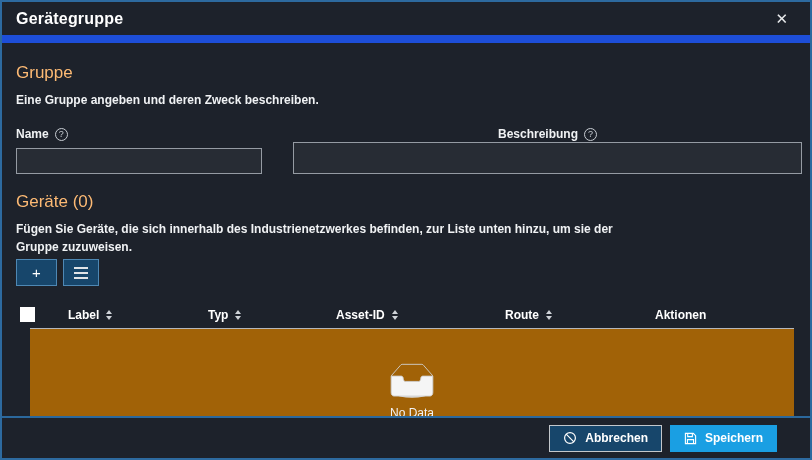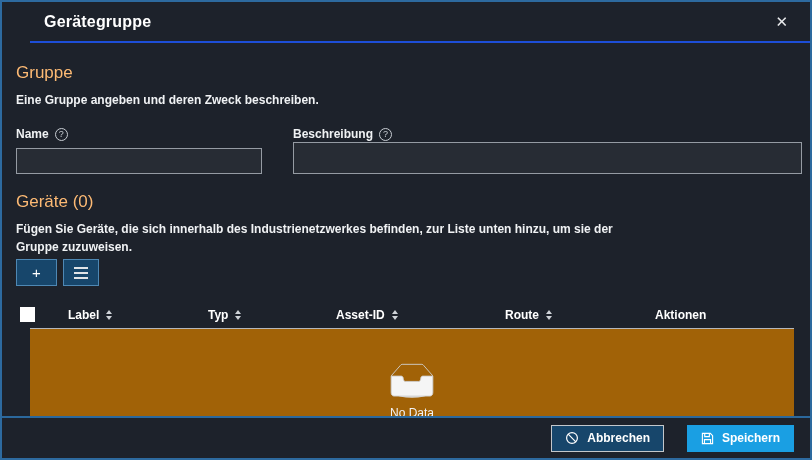--- a/index.html
+++ b/index.html
@@ -11,22 +11,21 @@
     background: #1d222b;
     border: 2px solid #2d6a9f;
     display: flex; flex-direction: column;
   }
 
   
   .titlebar {
     height: 41px; flex: 0 0 41px;
     display: flex; align-items: center;
     padding: 0 16px 0 14px;
-    border-bottom: 2px solid #1d4ed8;
-    margin-left: 28px;
+    border-bottom: 8px solid #1d4ed8;
   }
   .titlebar .title { font-size: 16px; font-weight: 700; color: #ffffff; letter-spacing: .2px; }
   .close-btn {
     margin-left: auto; background: transparent; border: none; color: #e8eaec;
     font-size: 15px; line-height: 1; cursor: pointer; padding: 4px 6px;
     font-family: "Liberation Sans", sans-serif;
   }
 
   
   .content { flex: 1; padding: 2px 16px 0 14px; overflow: hidden; }
@@ -46,21 +45,21 @@
     display: inline-flex; align-items: center; justify-content: center;
     font-size: 9px; font-weight: 400; color: #c7ccd2;
   }
   .text-input {
     background: #272c34; border: 1px solid #959ba3; color: #ffffff;
     font-size: 12px; padding: 2px 7px; outline: none;
     font-family: "Liberation Sans", sans-serif;
   }
   .name-input { width: 246px; height: 26px; margin-top: 6px; }
   .desc-input { width: 509px; height: 32px; margin-top: 0; resize: none; }
-  .field-desc { justify-content: flex-end; }
+  .field-desc { justify-content: flex-end; align-items: center; }
 
   
   .devices-row { display: flex; justify-content: space-between; align-items: flex-start; flex-direction: column; }
   .devices-desc { width: 600px; }
   .devices-buttons { display: flex; gap: 6px; margin-top: 3px; }
   .btn-add {
     height: 27px; background: #17466b; border: 1px solid #4e88b4; color: #ffffff;
     font-size: 12px; padding: 0 15px; display: flex; align-items: center; gap: 9px;
     cursor: pointer; font-family: "Liberation Sans", sans-serif;
   }
@@ -91,21 +90,21 @@
     margin-left: 14px; height: 127px; background: #a16207;
     border-top: 1px solid #b4b7bb; border-bottom: 1px solid #9da1a7;
     display: flex; flex-direction: column; align-items: center; justify-content: center;
   }
   .nodata-label { font-size: 12px; color: #f2f3f5; margin-top: 5px; }
 
   
   .footer {
     flex: 0 0 42px; border-top: 2px solid #2b689c;
     display: flex; align-items: center; justify-content: flex-end;
-    gap: 23px; padding: 0 16px;
+    gap: 8px; padding: 0 33px;
   }
   .btn-cancel {
     height: 27px; background: #17466b; border: 1px solid #c3c7cb; color: #ffffff;
     font-size: 12px; font-weight: 700; padding: 0 13px;
     display: flex; align-items: center; gap: 8px; cursor: pointer;
     font-family: "Liberation Sans", sans-serif;
   }
   .btn-save {
     height: 27px; background: #1a9fe3; border: 1px solid #1a9fe3; color: #ffffff;
     font-size: 12px; font-weight: 700; padding: 0 13px;

